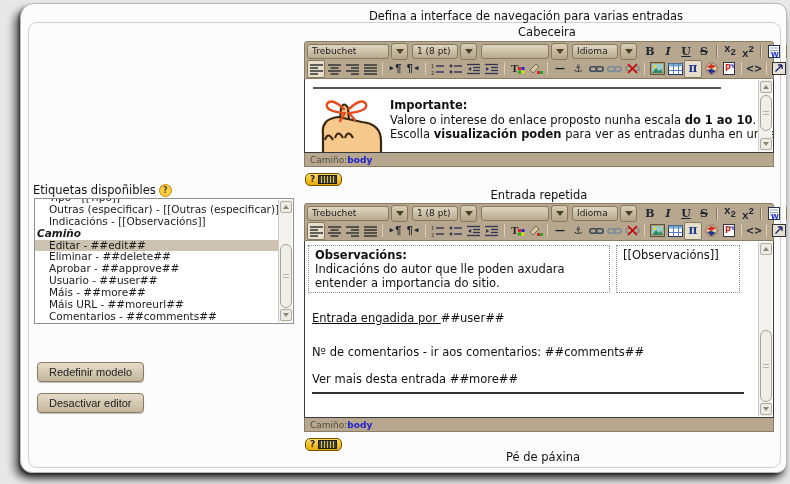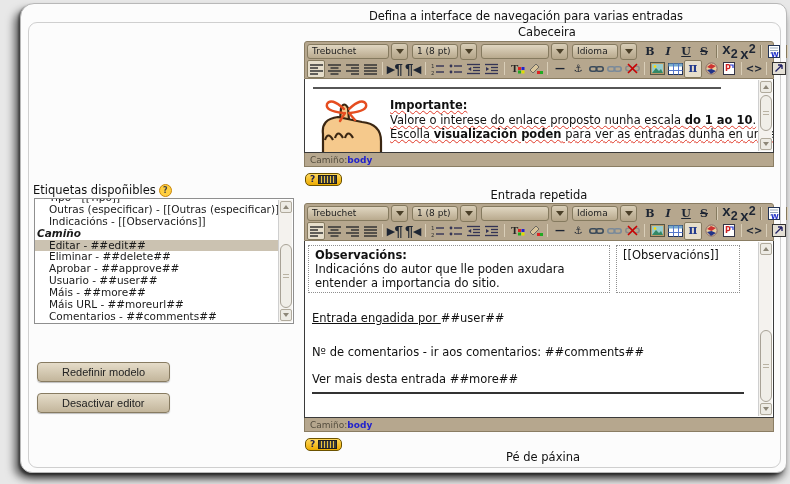--- a/index.html
+++ b/index.html
@@ -23,21 +23,21 @@
   .dd-label{height:13px;line-height:13px;padding:0 4px;background:linear-gradient(#e0d6c1,#b9aa8e);border:1px solid #857a5f;
             border-radius:3px;font-size:9px;color:#222;white-space:nowrap;overflow:hidden}
   .dd-arrow{width:15px;height:15px;margin-left:2px;background:linear-gradient(#d8cdb6,#b3a488);border:1px solid #857a5f;border-radius:3px;
             display:flex;align-items:center;justify-content:center}
   .dd-arrow::after{content:"";border-left:4px solid transparent;border-right:4px solid transparent;border-top:5px solid #4a3f28}
   .tbtn{min-width:16px;height:16px;display:inline-flex;align-items:center;justify-content:center;border:1px solid transparent;border-radius:2px}
   .tbtn.pressed{background:#e6decb;border-color:#857a5f}
   .tsep{width:1px;height:13px;background:#857a5f;border-right:1px solid #d9ceb8;margin:0 3px}
   .g{font-size:11px;line-height:11px;color:#1d2533;font-family:"DejaVu Serif","Liberation Serif",serif;font-weight:bold}
   .g.ital{font-style:italic}.g.und{text-decoration:underline}.g.strike{text-decoration:line-through}
-  .g.small{font-size:15px;font-family:Liberation Sans, sans-serif}
+  .g.small{font-size:11px;font-family:Liberation Mono, monospace}
   .g.dark{font-family:"DejaVu Sans",sans-serif;font-size:10px}
   .g.pi{color:#223a8c;font-size:12px;font-family:"DejaVu Serif",serif}
   .content{position:relative;background:#fff;border:1px solid #3a3a3a;border-top:none;overflow:hidden}
   #ed1 .content{height:73px} #ed2 .content{height:176px}
   .pathbar{height:13px;background:#b6a78e;border:1px solid #8a7d63;border-top:none;display:flex;align-items:center;padding:0 5px;
            font-size:9px;color:#544d3e}
   .pathval{color:#2222cc;font-weight:bold}
   .helpbadge{margin:3px 0 0 1px;height:11px;padding:0 4px;background:linear-gradient(#ffd95e,#edab00);border:1px solid #6b5200;
              border-radius:5px;display:inline-flex;align-items:center;gap:3px}
   .hq{font-size:9px;line-height:9px;font-weight:bold;color:#22224e}
@@ -51,21 +51,21 @@
   .sb-up::after{content:"";border-left:3px solid transparent;border-right:3px solid transparent;border-bottom:4px solid #8d8778}
   .sb-down::after{content:"";border-left:3px solid transparent;border-right:3px solid transparent;border-top:4px solid #8d8778}
   .sb-thumb{position:absolute;left:1px;width:10px;background:#f0eee8;border:1px solid #a8a296;border-radius:6px}
   .sb-thumb::after{content:"";position:absolute;left:2px;right:2px;top:calc(50% - 4px);height:8px;
                    background:repeating-linear-gradient(#0000 0 2px,#b9b2a2 2px 3px)}
 
   
   .hr1{position:absolute;left:8px;top:8px;width:408px;border-top:2px solid #565656}
   .handimg{position:absolute;left:6px;top:15px}
   .txt1{position:absolute;left:85px;top:19px;font-size:11.5px;line-height:14.5px;color:#111;white-space:nowrap}
-  .wavy{text-decoration:underline;text-decoration-style:wavy;text-decoration-color:#e03a2a;text-decoration-thickness:1px}
+  .wavy{text-decoration-style:wavy;text-decoration-color:#e03a2a;text-decoration-thickness:1px}
   .bold{font-weight:bold}
 
   
   .cells{position:absolute;left:3px;top:4px;display:flex;gap:6px;align-items:stretch}
   .cellL{width:288px;border:1px dotted #8f8f8f;padding:2px 6px;font-size:11.5px;line-height:14px;color:#111}
   .cellR{width:110px;border:1px dotted #8f8f8f;padding:2px 6px;font-size:11.5px;color:#111}
   .obs-desc{}
   .edline{position:absolute;left:7px;font-size:11.5px;color:#111;white-space:nowrap}
   #l-user{top:70px} #l-comments{top:104px} #l-more{top:131px}
   .u{text-decoration:underline}
@@ -76,21 +76,21 @@
   .help-circle{width:11px;height:11px;border-radius:50%;background:#ffcf40;border:1px solid #c8860a;color:#444;font-size:8px;
                font-weight:bold;display:inline-flex;align-items:center;justify-content:center}
   .listbox{position:absolute;left:13px;top:194px;width:258px;height:124px;background:#fff;border:1px solid #8f8f8f;font-size:10.5px}
   .list-inner{position:absolute;left:0;top:0;right:14px;bottom:0;overflow:hidden}
   .lrow{height:11.9px;line-height:11.9px;padding-left:14px;white-space:nowrap;color:#1a1a1a}
   .lrow.header{padding-left:2px;font-weight:bold;font-style:italic}
   .lrow.selected{background:#cbc2b1}
   .lrow.clipped{margin-top:-7px}
 
   
-  .pushbtn{position:absolute;left:16px;height:20px;padding:0 24px;background:linear-gradient(#e5dcc9,#c3b69c);
+  .pushbtn{position:absolute;left:16px;height:20px;padding:0 11px;background:linear-gradient(#e5dcc9,#c3b69c);
            border:1px solid #877b61;border-radius:4px;font-size:11px;color:#222;display:inline-flex;align-items:center;
            box-shadow:0 1px 1px rgba(0,0,0,.25);white-space:nowrap}
   #btn-redef{top:358px} #btn-deact{top:389px}
 </style>
 </head>
 <body>
 
 <div class="card">
   <div class="inner"></div>
   <div class="page-title">Defina a interface de navegación para varias entradas</div>

